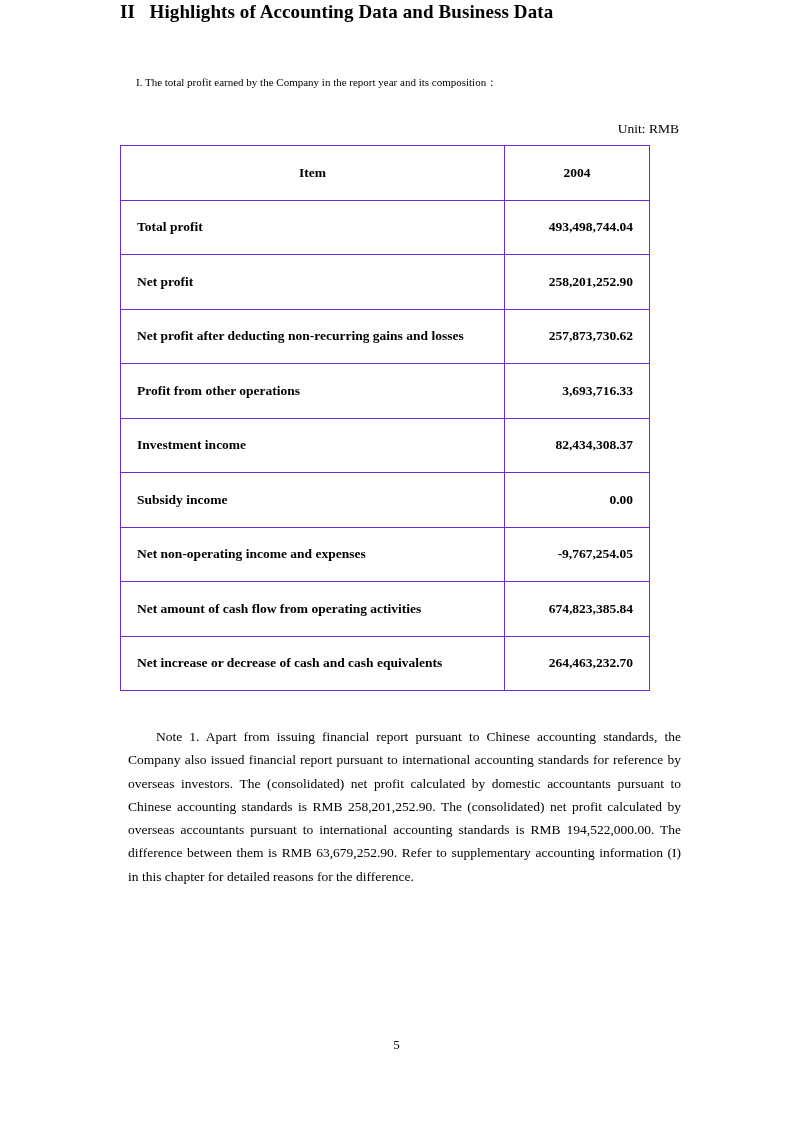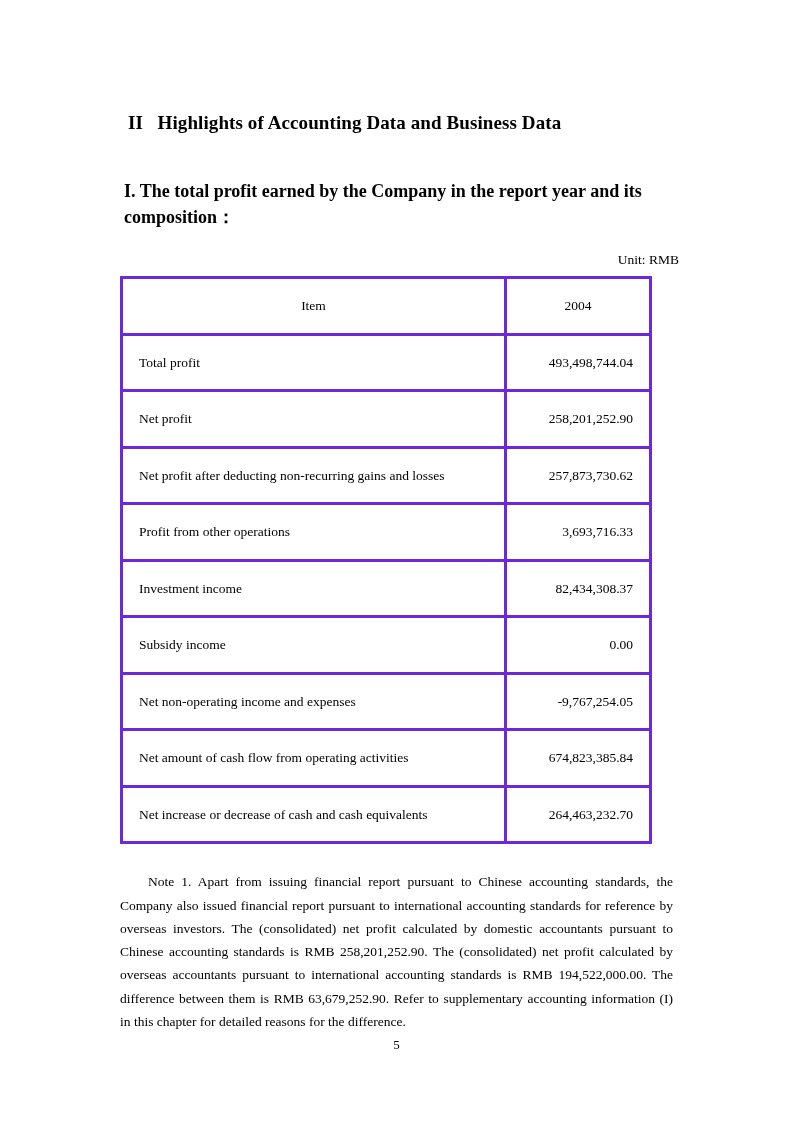--- a/index.html
+++ b/index.html
@@ -21,36 +21,34 @@
   }
   .content {
     position: absolute;
     left: 120px;
     top: 0;
     width: 553px;
   }
 
   
   .doc-heading {
-    margin: 8px;
-    padding-top: 103px;
+    margin: 0;
     font-size: 19px;
     font-weight: bold;
     line-height: 1.25;
     letter-spacing: 0.1px;
     white-space: pre;
   }
 
   
   .intro-line {
-    margin: 4px;
+    margin: 16px;
     padding-top: 35px;
-    font-size: 18px;
+    font-size: 11px;
     line-height: 1.45;
-    font-weight: bold;
   }
 
   
   .unit-line {
     margin: 8px;
     padding-top: 13px;
     padding-right: 0px;
     text-align: right;
     font-size: 13.5px;
     line-height: 1.3;
@@ -60,46 +58,46 @@
   
   .data-table {
     margin-top: 4px;
     width: 529px;
     border-collapse: collapse;
     table-layout: fixed;
     font-size: 13.5px;
   }
   .data-table th,
   .data-table td {
-    border: 3px solid #6d28d9;
+    border: 1px solid #6d28d9;
     height: 21.5px;
     line-height: 1.05;
     padding: 16px;
-    font-weight: normal;
+    font-weight: bold;
     vertical-align: middle;
   }
   .col-item   { width: 384px; }
   .col-value  { width: 145px; }
 
   .th-item,
   .th-value {
     text-align: center;
   }
   .td-item {
     text-align: left;
     padding-left: 6px;
   }
   .td-value {
     text-align: right;
     padding-right: 7px;
   }
 
   
   .note-paragraph {
-    margin: 0;
+    margin: 8px;
     padding-top: 26px;
     width: 553px;
     font-size: 13.5px;
     line-height: 1.72;
     text-align: justify;
     text-justify: inter-word;
     text-indent: 28px;
     hyphens: none;
   }
 

